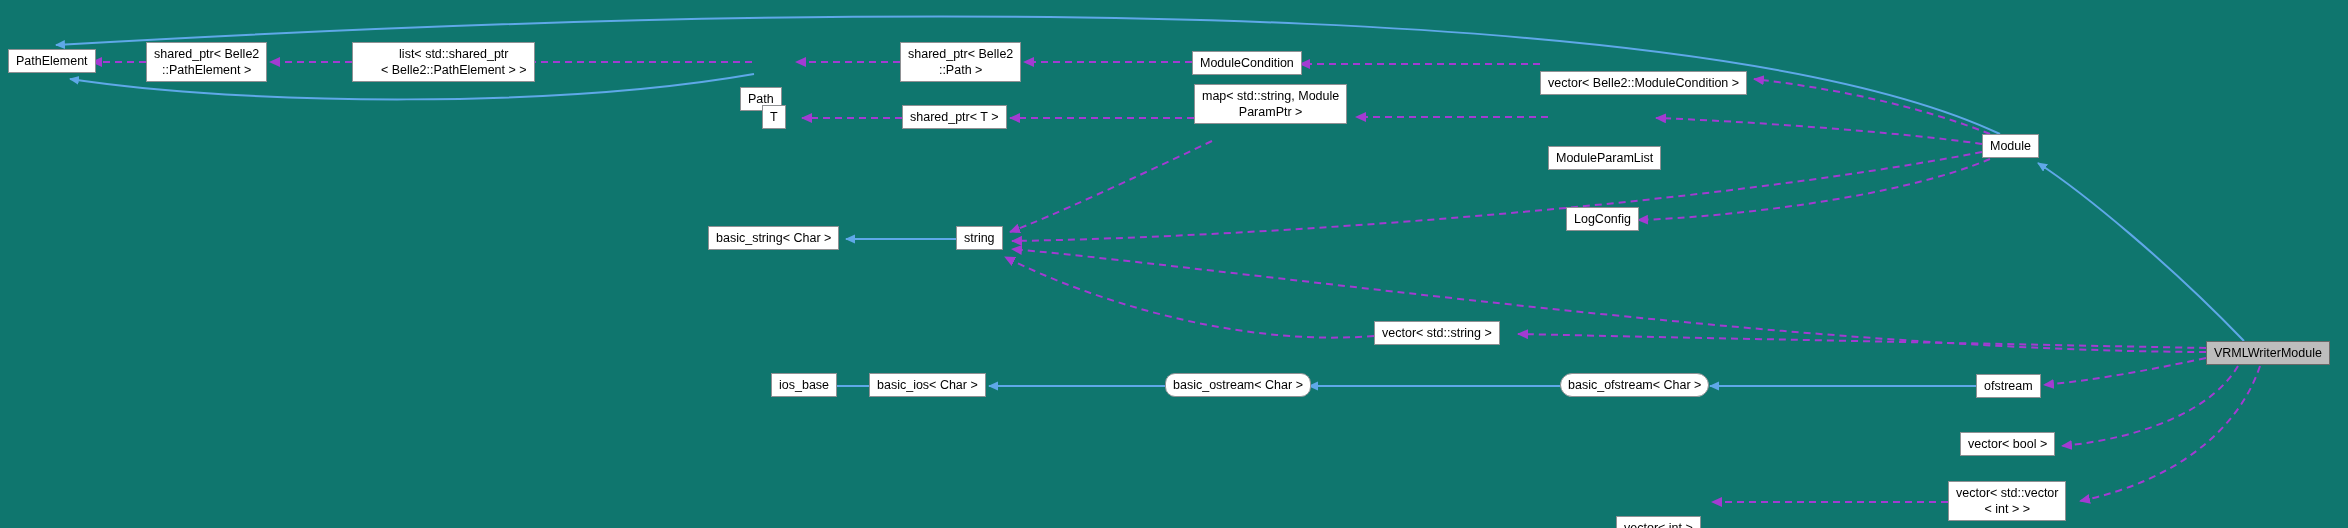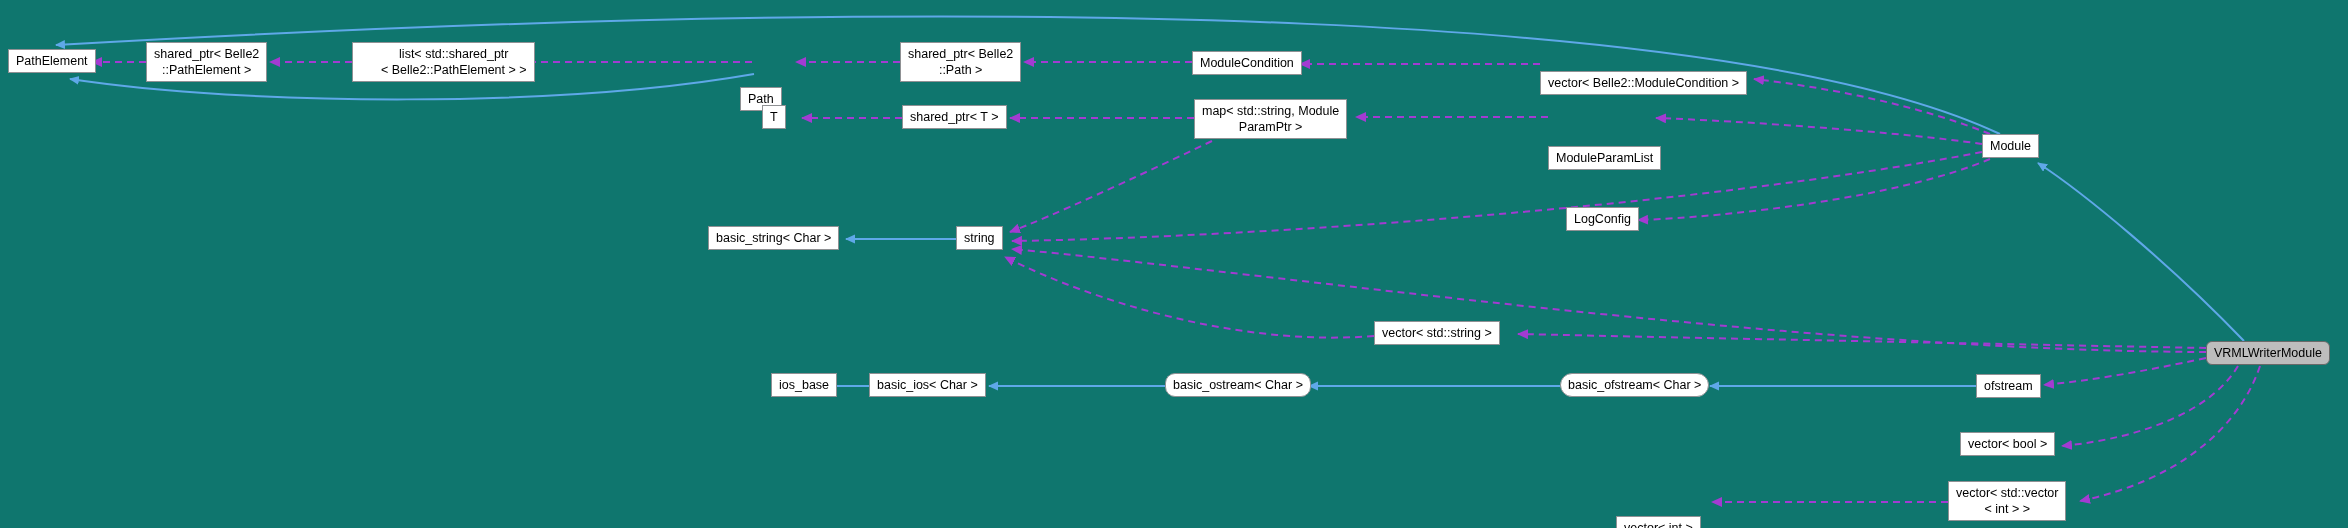--- a/index.html
+++ b/index.html
@@ -83,29 +83,29 @@
 ::PathElement &gt;</div>
       <div class="node" style="left: 352px; top: 42px; padding-left: 28px;">list&lt; std::shared_ptr
 &lt; Belle2::PathElement &gt; &gt;</div>
       <div class="node" style="left: 740px; top: 50px; margin-top: 37px;">Path</div>
       <div class="node" style="left: 900px; top: 42px;">shared_ptr&lt; Belle2
 ::Path &gt;</div>
       <div class="node" style="left: 1192px; top: 51px;">ModuleCondition</div>
       <div class="node" style="left: 1540px; top: 51px; margin-top: 20px;">vector&lt; Belle2::ModuleCondition &gt;</div>
       <div class="node" style="left: 762px; top: 105px;">T</div>
       <div class="node" style="left: 902px; top: 105px;">shared_ptr&lt; T &gt;</div>
-      <div class="node" style="left: 1194px; top: 99px;">map&lt; std::string, Module
+      <div class="node" style="left: 1194px; top: 84px;">map&lt; std::string, Module
 ParamPtr &gt;</div>
       <div class="node" style="left: 1548px; top: 105px; margin-top: 41px;">ModuleParamList</div>
       <div class="node" style="left: 1982px; top: 134px; text-align: right;">Module</div>
       <div class="node" style="left: 1566px; top: 207px;">LogConfig</div>
       <div class="node" style="left: 708px; top: 226px;">basic_string&lt; Char &gt;</div>
       <div class="node" style="left: 956px; top: 226px;">string</div>
       <div class="node" style="left: 1374px; top: 321px;">vector&lt; std::string &gt;</div>
-      <div class="node highlighted" style="left: 2206px; top: 341px; border-radius: 6px;">VRMLWriterModule</div>
+      <div class="node highlighted" style="left: 2206px; top: 341px;">VRMLWriterModule</div>
       <div class="node" style="left: 771px; top: 373px;">ios_base</div>
       <div class="node" style="left: 869px; top: 373px;">basic_ios&lt; Char &gt;</div>
       <div class="node" style="left: 1165px; top: 373px; border-radius: 10px;">basic_ostream&lt; Char &gt;</div>
       <div class="node" style="left: 1560px; top: 373px; border-radius: 12px;">basic_ofstream&lt; Char &gt;</div>
       <div class="node" style="left: 1976px; top: 374px;">ofstream</div>
       <div class="node" style="left: 1960px; top: 432px;">vector&lt; bool &gt;</div>
       <div class="node" style="left: 1616px; top: 489px; margin-top: 27px;">vector&lt; int &gt;</div>
       <div class="node" style="left: 1948px; top: 481px;">vector&lt; std::vector
 &lt; int &gt; &gt;</div>
     </div>

